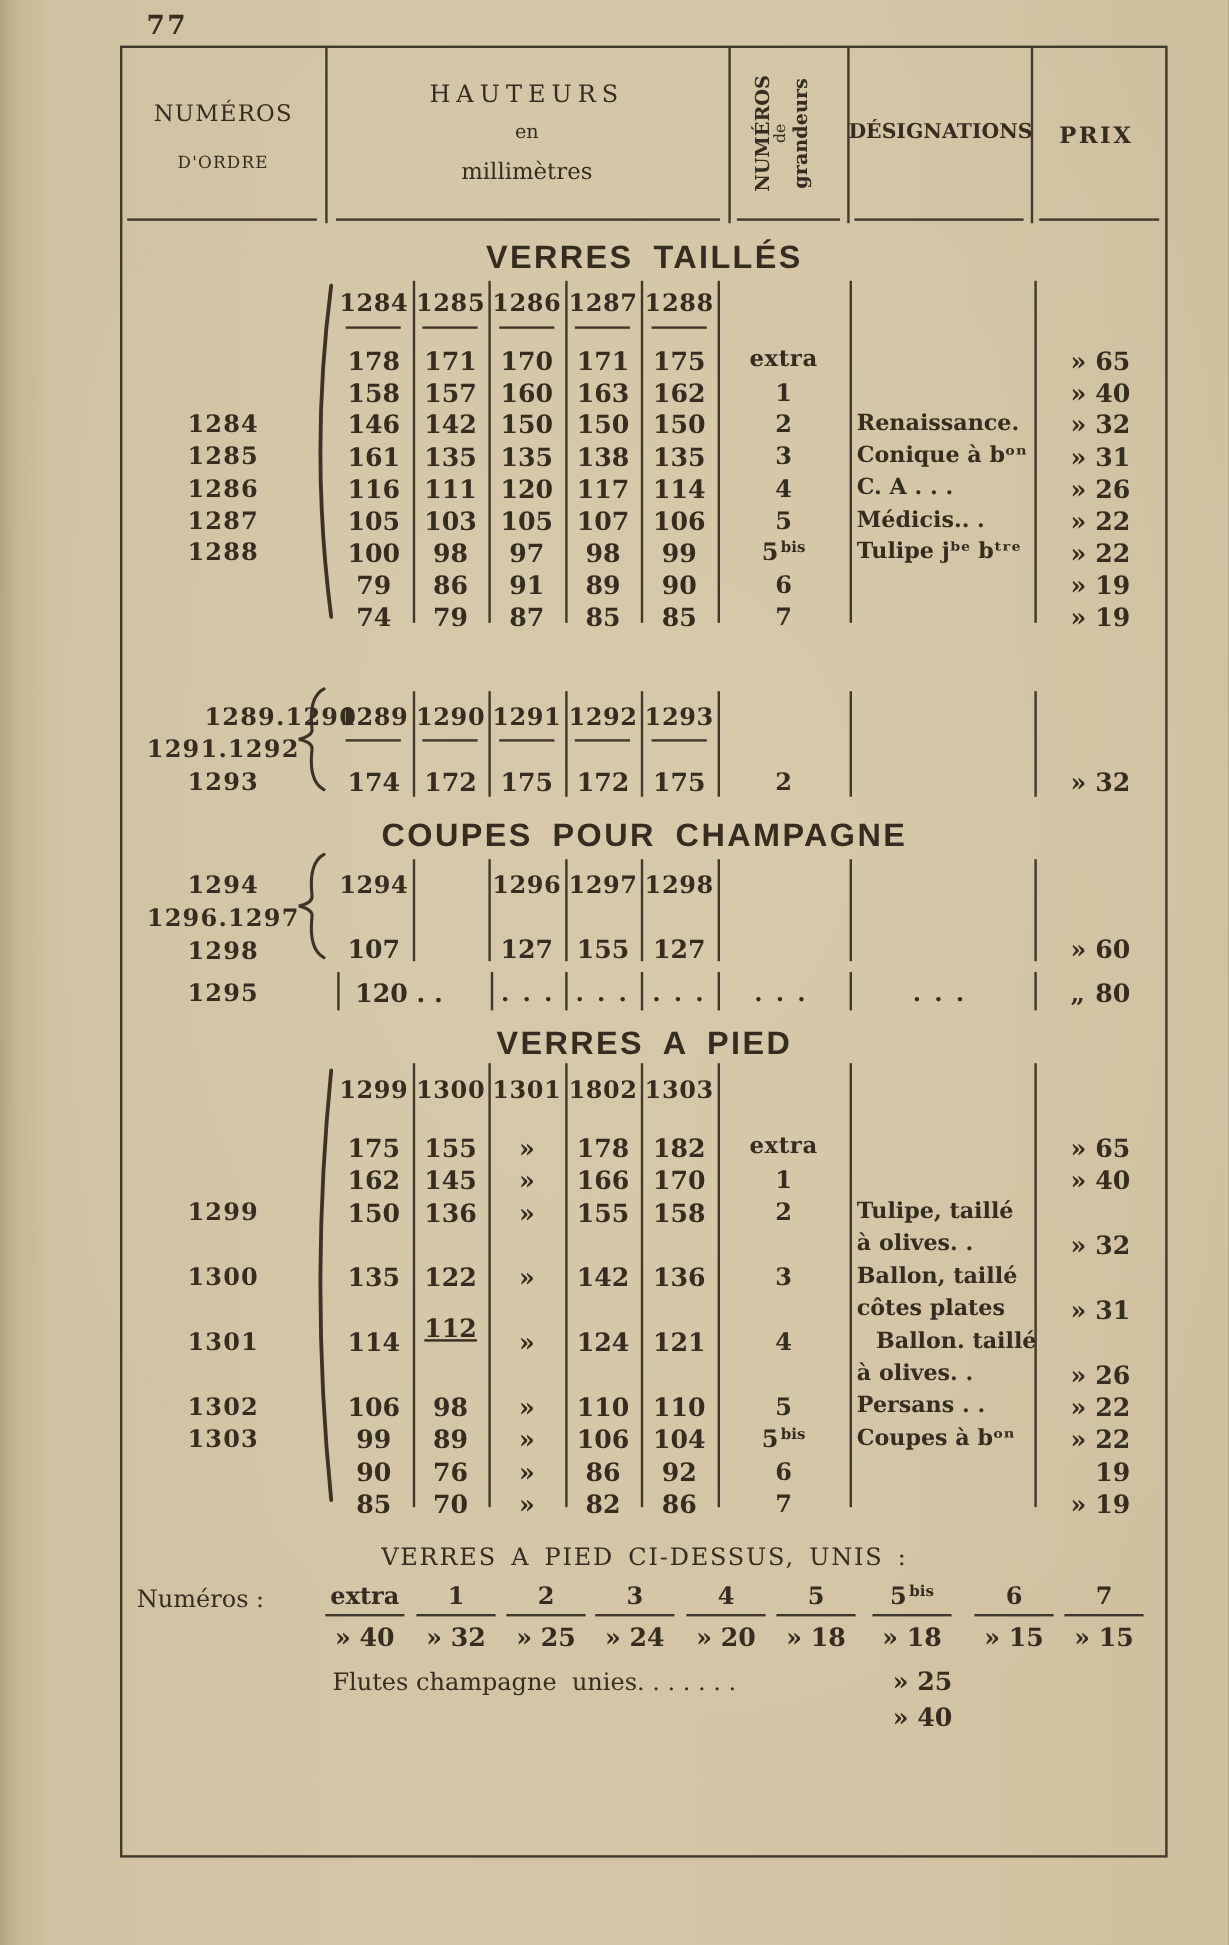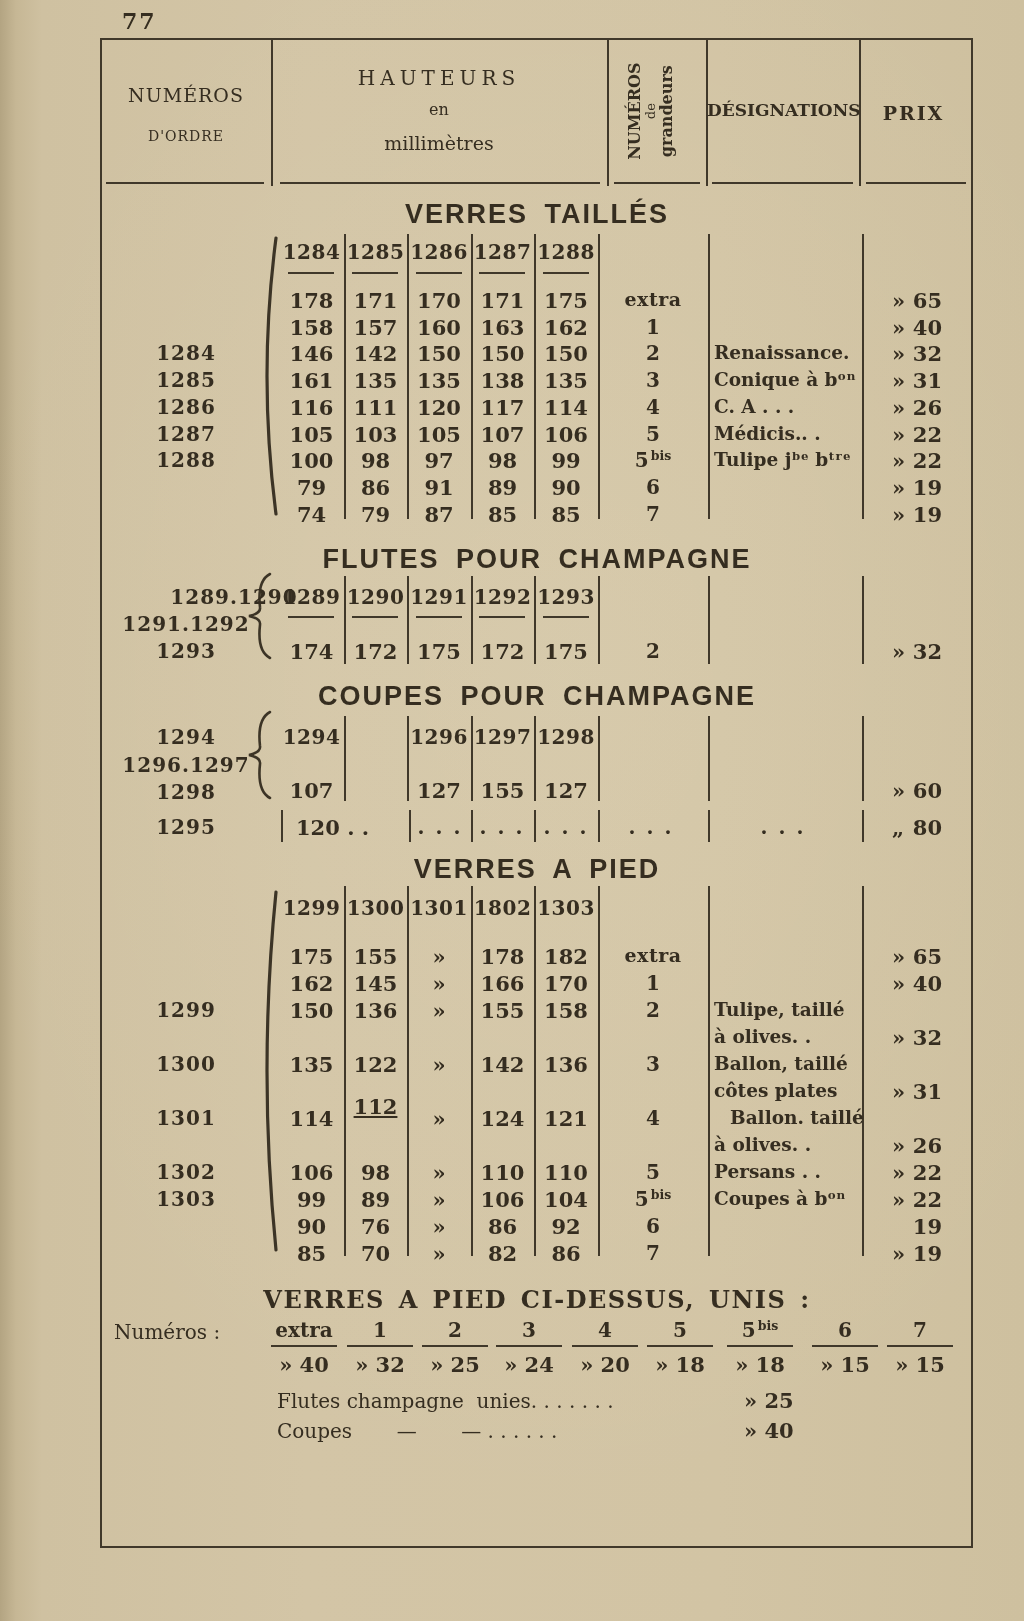--- a/index.html
+++ b/index.html
@@ -24,21 +24,21 @@
   .hden{font-size:16px;}
   .hddes{font-size:17px;font-weight:bold;letter-spacing:0px;}
   .hdprix{font-size:19px;font-weight:bold;letter-spacing:2px;}
   .rotwrap{position:absolute;display:flex;align-items:center;justify-content:center;}
   .rot{transform:rotate(-90deg);text-align:center;line-height:1.12;font-size:16px;font-weight:bold;}
   .rot .mid{font-size:13px;font-weight:normal;display:block;}
   .title{position:absolute;left:102px;width:870px;text-align:center;
     font-family:"Liberation Sans", sans-serif;font-weight:bold;font-size:27px;
     letter-spacing:2px;word-spacing:7px;}
   .stitle{position:absolute;left:102px;width:870px;text-align:center;
-    font-weight:bold;font-size:24px;letter-spacing:1.5px;word-spacing:4px;}
+    font-weight:normal;font-size:20px;letter-spacing:1.5px;word-spacing:4px;}
   .num{font-weight:bold;font-size:21px;}
   .sub{font-weight:bold;font-size:20px;letter-spacing:.5px;}
   .ordre{font-weight:bold;font-size:20px;letter-spacing:1px;}
   .desig{font-weight:bold;font-size:18.5px;}
   .size{font-weight:bold;font-size:20px;}
   .size.xtra{font-weight:bold;font-size:19px;letter-spacing:.5px;}
   .sup{font-size:12.5px;vertical-align:7px;font-weight:bold;margin-left:2px;letter-spacing:0;}
   .price{display:flex;justify-content:space-between;font-weight:bold;font-size:21px;}
   .price .only{margin-left:auto;}
   .dots{font-weight:bold;font-size:20px;letter-spacing:2px;}
@@ -75,29 +75,27 @@
     <div class="rot">
       <span>NUMÉROS</span>
       <span class="mid">de</span>
       <span>grandeurs</span>
     </div>
   </div>
   <div class="t c hddes" style="left:707px;top:100px;width:152px;">DÉSIGNATIONS</div>
   <div class="t c hdprix" style="left:861px;top:102px;width:105px;">PRIX</div>
 
   <div class="title" style="top:199px;">VERRES TAILLÉS</div>
-  <div class="title" style="top:544px;">FLUTES POUR CHAMPAGNE</div>
   <div class="title" style="top:681px;">COUPES POUR CHAMPAGNE</div>
   <div class="title" style="top:854px;">VERRES A PIED</div>
 
   <div class="stitle" style="top:1285px;">VERRES A PIED CI-DESSUS, UNIS :</div>
   <div class="t" style="left:114px;top:1320px;font-size:20px;">Numéros :</div>
   <div class="t ft" style="left:277px;top:1389px;">Flutes champagne  unies. . . . . . .</div>
   <div class="t ftp" style="left:744px;top:1388px;">» 25</div>
-  <div class="t ft" style="left:277px;top:1419px;">Coupes       —       — . . . . . .</div>
   <div class="t ftp" style="left:744px;top:1418px;">» 40</div>
 
   <div id="gen">
       <div class="t c sub" style="left: 281px; top: 240px; width: 61px;">1284</div>
       <div class="hline" style="left: 288px; top: 272px; width: 46px;"></div>
       <div class="t c sub" style="left: 345px; top: 240px; width: 61px;">1285</div>
       <div class="hline" style="left: 352px; top: 272px; width: 46px;"></div>
       <div class="t c sub" style="left: 408.5px; top: 240px; width: 61px;">1286</div>
       <div class="hline" style="left: 415.5px; top: 272px; width: 46px;"></div>
       <div class="t c sub" style="left: 472px; top: 240px; width: 61px;">1287</div>

